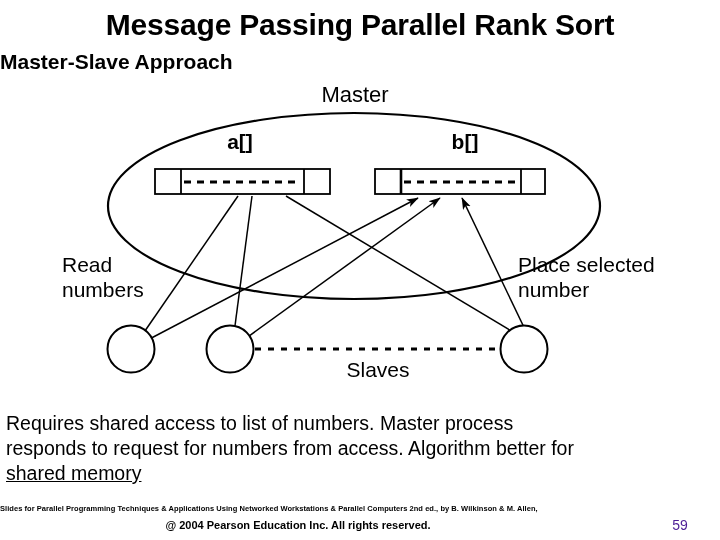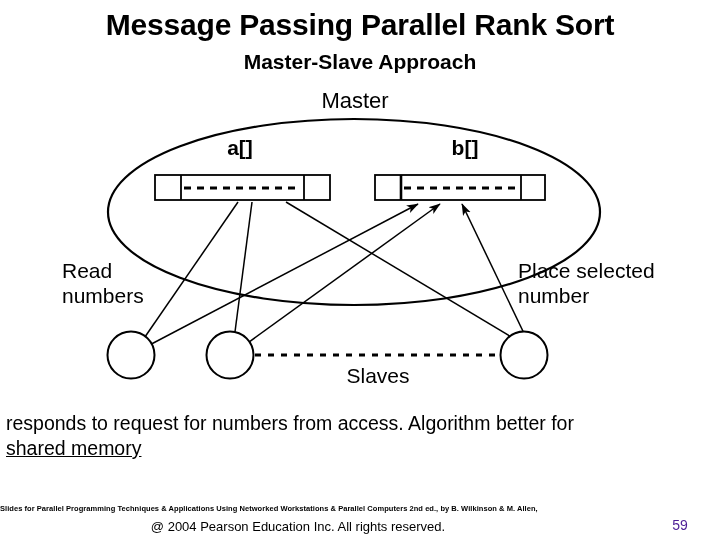--- a/index.html
+++ b/index.html
@@ -29,28 +29,27 @@
     text-align: center;
     font-size: 30px;
     font-weight: bold;
     letter-spacing: -0.2px;
   }
   .title-sub {
     position: absolute;
     left: 0;
     top: 50px;
     width: 720px;
-    text-align: center;
     font-size: 21px;
     font-weight: bold;
   }
   .diagram {
     position: absolute;
     left: 0;
-    top: 82px;
+    top: 76px;
     width: 716px;
     height: 320px;
   }
   .body-text {
     position: absolute;
     left: 6px;
     top: 411px;
     width: 710px;
     font-size: 19.5px;
     line-height: 25px;
@@ -70,22 +69,22 @@
     font-size: 7.5px;
     font-weight: bold;
     letter-spacing: 0.05px;
   }
   .footer-line2 {
     position: absolute;
     left: 0;
     top: 519px;
     width: 596px;
     text-align: center;
-    font-size: 13px;
-    font-weight: normal;
+    font-size: 11px;
+    font-weight: bold;
   }
   .page-number {
     position: absolute;
     left: 660px;
     top: 517px;
     width: 40px;
     text-align: center;
     font-size: 14px;
     color: #4c1d95;
   }
@@ -152,20 +151,21 @@
 
       <circle cx="131" cy="273" r="23.5" fill="#ffffff" stroke="#000000" stroke-width="2"></circle>
       <circle cx="230" cy="273" r="23.5" fill="#ffffff" stroke="#000000" stroke-width="2"></circle>
       <circle cx="524" cy="273" r="23.5" fill="#ffffff" stroke="#000000" stroke-width="2"></circle>
 
       <text class="dtext" x="378" y="301" font-size="21" text-anchor="middle" id="t-slaves">Slaves</text>
     </svg>
   </div>
 
   <div class="body-text">
+    <div>Requires shared access to list of numbers. Master process</div>
     <div>responds to request for numbers from access. Algorithm better for</div>
     <div class="lastline">shared memory</div>
   </div>
 
   <div class="footer-line1">Slides for Parallel Programming Techniques &amp; Applications Using Networked Workstations &amp; Parallel Computers 2nd ed., by B. Wilkinson &amp; M. Allen,</div>
   <div class="footer-line2">@ 2004 Pearson Education Inc. All rights reserved.</div>
   <div class="page-number">59</div>
 
 </div>
 

